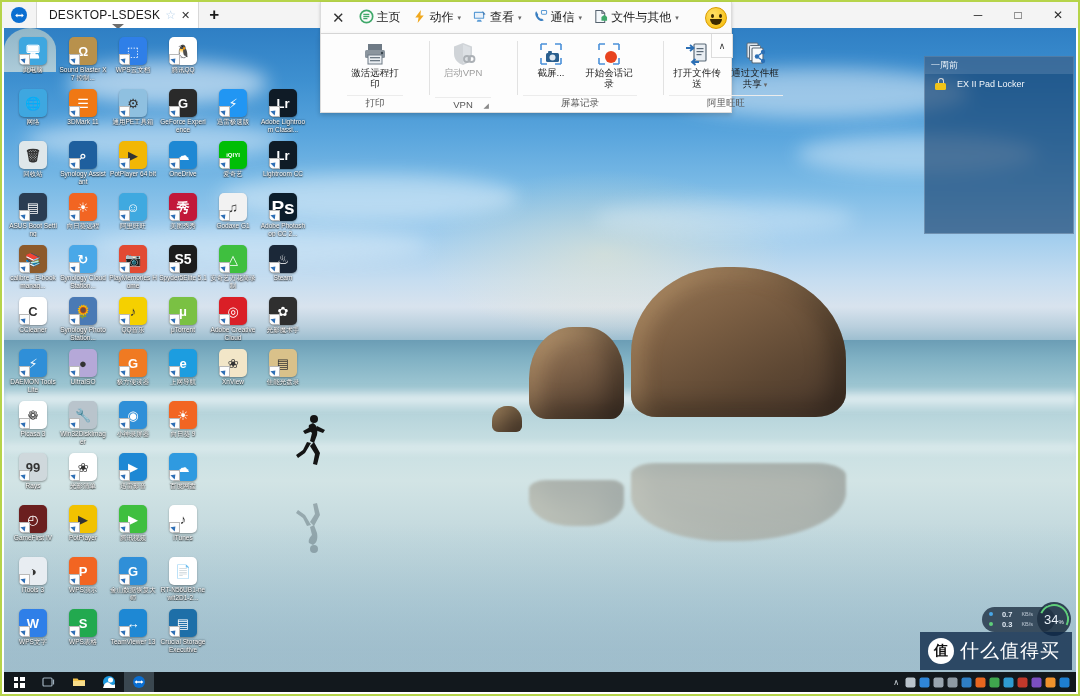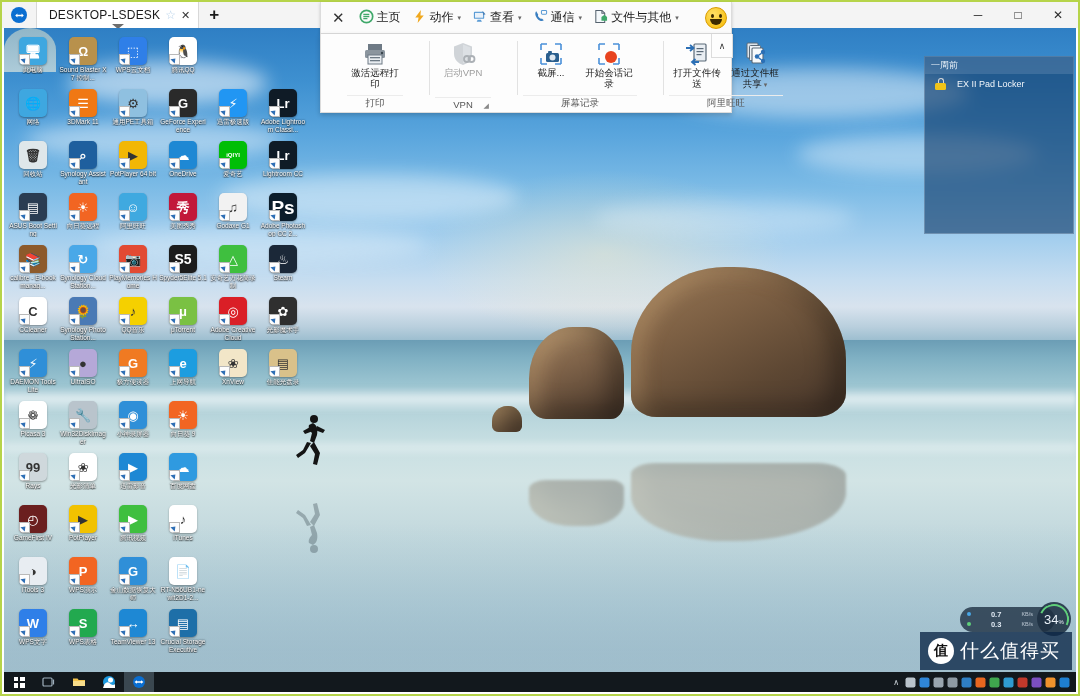--- a/index.html
+++ b/index.html
@@ -273,21 +273,21 @@
 
   
   .perf {
     position: absolute; right: 5px; bottom: 56px; height: 34px;
     display: flex; align-items: center; z-index: 25;
   }
   .perf-pill {
     background: rgba(30,48,66,.80); border-radius: 16px; padding: 3px 22px 3px 7px;
     display: flex; flex-direction: column; gap: 1px; margin-right: -18px;
   }
-  .perf-line { display: flex; align-items: center; gap: 20px; font-size: 7px; color: #dfe8f2; }
+  .perf-line { display: flex; align-items: center; gap: 9px; font-size: 7px; color: #dfe8f2; }
   .perf-dot { width: 4px; height: 4px; border-radius: 50%; }
   .perf-dot.up { background: #49a7e8; }
   .perf-dot.down { background: #5fcf7a; }
   .perf-val { font-weight: 700; font-size: 7.5px; }
   .perf-unit { font-size: 5.5px; opacity: .75; }
   .perf-circle {
     width: 34px; height: 34px; border-radius: 50%;
     background: rgba(30,48,66,.88);
     display: flex; align-items: center; justify-content: center;
     position: relative;

